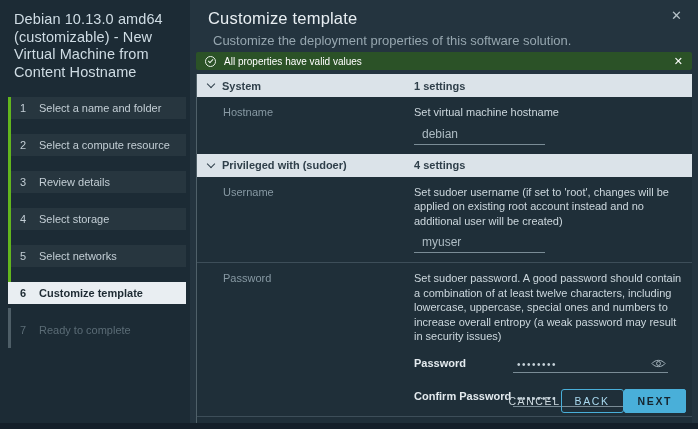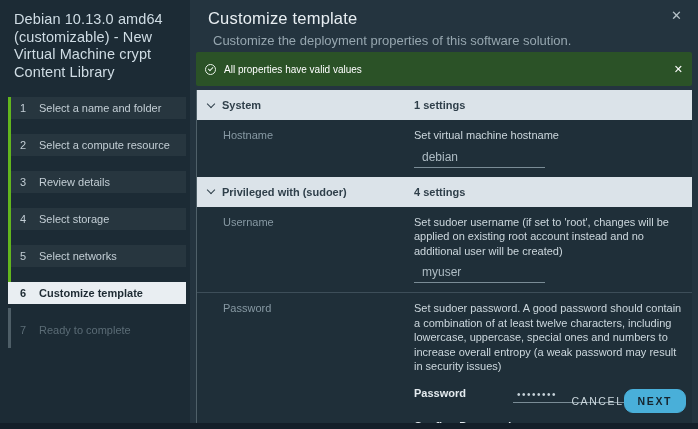--- a/index.html
+++ b/index.html
@@ -44,39 +44,39 @@
     margin:9px 0 0 12px; font-size:16.5px; font-weight:400; color:#e8eef2;
     letter-spacing:.2px;
   }
   .close-x {
     position:absolute; top:9px; right:16px; font-size:13px; color:#b6c2c9;
     cursor:pointer; line-height:1;
   }
   .dlg-subtitle { margin:5px 0 0 17px; font-size:13px; color:#96a6af; }
 
   .banner {
-    margin-top:4px; height:34px; border-radius:2px;
+    margin-top:4px; height:18px; border-radius:2px;
     display:flex; align-items:center; gap:8px; padding:0 9px;
     color:#fff; font-size:10px;
   }
   .check-circle {
     width:11px; height:11px; border:1px solid #e9f2ea; border-radius:50%;
     position:relative; flex:0 0 auto;
   }
   .check-circle i {
     position:absolute; left:2.4px; top:2.6px; width:5px; height:2.6px;
     border-left:1.3px solid #e9f2ea; border-bottom:1.3px solid #e9f2ea;
     transform:rotate(-45deg); display:block;
   }
   .banner .x { margin-left:auto; font-size:11px; color:#fff; cursor:pointer; }
 
   
   .ptable { margin-top:4px; border-left:1px solid #4f6069; }
   .sec-header {
-    height:30px; background:#dbe3e9; color:#2f3f4a;
+    height:23px; background:#dbe3e9; color:#2f3f4a;
     display:grid; grid-template-columns:217px 1fr; align-items:center;
     font-size:11px; font-weight:bold;
   }
   .sec-title { display:flex; align-items:center; gap:8px; padding-left:11px; }
   .chev {
     width:6px; height:6px; display:inline-block; margin-top:-3px;
     border-left:1.5px solid #2f3f4a; border-bottom:1.5px solid #2f3f4a;
     transform:rotate(-45deg);
   }
   .field-row {
@@ -113,33 +113,33 @@
   }
   .btn { font-size:10.5px; letter-spacing:1.6px; cursor:pointer;
          font-family:"Liberation Sans", sans-serif; }
   .btn-cancel { color:#ccd8de; background:none; border:none; }
   .btn-back {
     color:#a8d8ee; background:transparent; border:1px solid #49afd9;
     border-radius:3px; padding:5px 13px;
   }
   .btn-next {
     color:#16242e; background:#49afd9; border:1px solid #49afd9;
-    border-radius:9px; padding:5px 13px; font-weight:bold;
+    border-radius:2px; padding:5px 13px; font-weight:bold;
   }
 
   .bottom-strip {
     position:absolute; left:0; bottom:0; width:698px; height:6px;
     background:#141f29;
   }
 </style>
 </head>
 <body>
 
 <div class="sidebar">
-  <div class="wizard-title">Debian 10.13.0 amd64 (customizable) - New Virtual Machine crypt Content Library</div>
+  <div class="wizard-title">Debian 10.13.0 amd64 (customizable) - New Virtual Machine from Content Hostname</div>
 
   <div class="steps">
     <div class="bar bar-green"></div>
     <div class="bar bar-gray"></div>
 
     <div class="step">
       <span class="num">1</span>
       <span>Select a name and folder</span>
     </div>
     <div class="step">
@@ -249,17 +249,18 @@
       <span class="f-label">Is provided password already encrypted?</span>
       <span class="f-body">
         <span>Check this box if provided password has already been encrypted with crypt(3) to avoid it being encrypted a second time</span>
       </span>
     </div>
 
   </div>
 
   <div class="footer">
     <button class="btn btn-cancel">CANCEL</button>
+    <button class="btn btn-back">BACK</button>
     <button class="btn btn-next">NEXT</button>
   </div>
 </div>
 
 <div class="bottom-strip"></div>
 
 </body></html>

